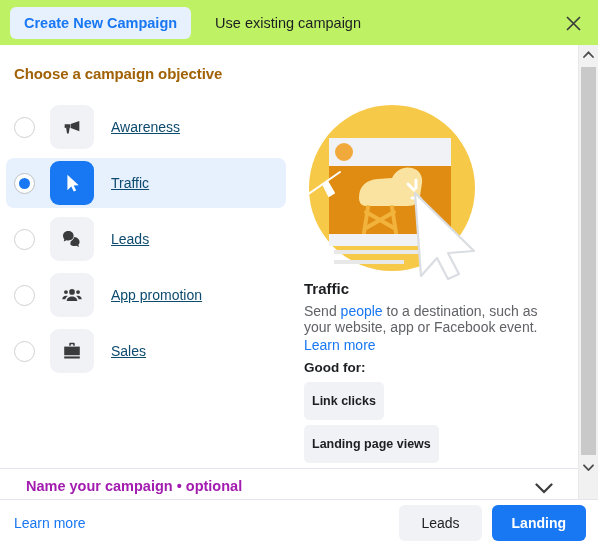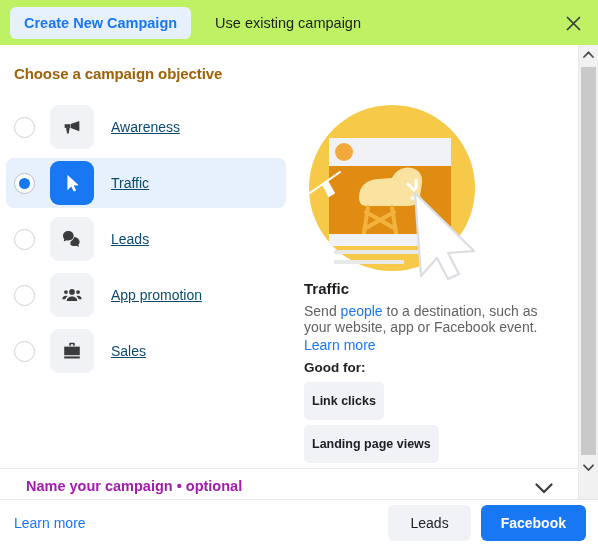--- a/index.html
+++ b/index.html
@@ -432,15 +432,15 @@
     <svg width="11" height="7" viewBox="0 0 11 7">
       <path d="M1 1.3 L5.5 6 L10 1.3" stroke="#4d4d4d" stroke-width="1.8" fill="none" stroke-linecap="round"></path>
     </svg>
   </div>
 </div>
 
 <div class="footer">
   <div class="footer-link">Learn more</div>
   <div class="footer-btns">
     <button class="btn btn-cancel">Leads</button>
-    <button class="btn btn-continue">Facebook</button>
+    <button class="btn btn-continue">Landing</button>
   </div>
 </div>
 
 </body></html>

